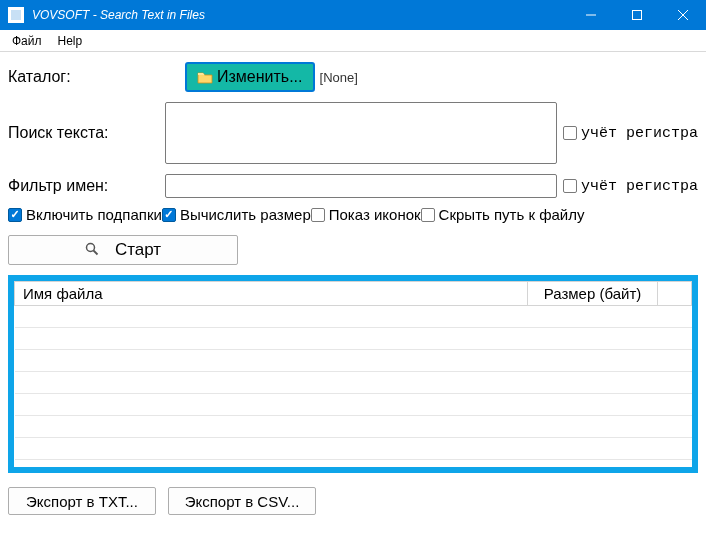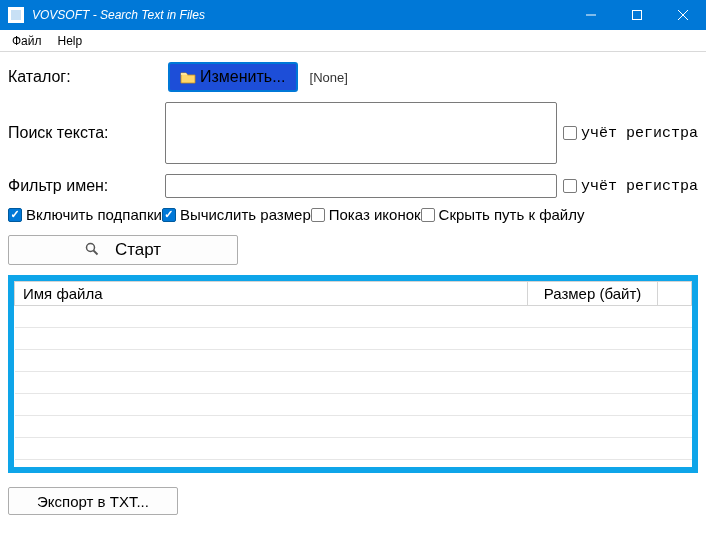--- a/index.html
+++ b/index.html
@@ -69,26 +69,27 @@
     background: #e1e1e1;
     font-size: 16px;
     padding: 4px 10px;
     display: inline-flex;
     align-items: center;
     border-radius: 2px;
     gap: 4px;
   }
   .btn.highlight {
     border: 2px solid #0078d7;
-    background: #1d4ed8;
+    background: #14b8a6;
     border-radius: 3px;
+    margin-left: 17px;
   }
   .none-text {
     font-size: 13px;
-    margin-left: 12px;
+    margin-left: 5px;
     color: #333;
   }
 
   .textarea {
     width: 400px;
     height: 62px;
     border: 1px solid #7a7a7a;
     border-radius: 2px;
     background: #fff;
   }
@@ -188,21 +189,21 @@
     border-bottom: 1px solid #e6e6e6;
     height: 22px;
   }
 
   .export-row {
     display: flex;
     gap: 12px;
     margin-top: 14px;
   }
   .export-btn {
-    width: 170px;
+    width: 148px;
     height: 28px;
     border: 1px solid #adadad;
     background: #fdfdfd;
     font-size: 15px;
     display: flex;
     align-items: center;
     justify-content: center;
     border-radius: 2px;
   }
   .folder-icon {
@@ -354,15 +355,18 @@
             <td></td>
           </tr>
       </tbody>
     </table>
   </div>
 
   <div class="export-row">
     <div class="export-btn">
       <span>Экспорт в ТХТ...</span>
     </div>
+    <div class="export-btn">
+      <span>Экспорт в CSV...</span>
+    </div>
   </div>
 
 </div>
 
 </body></html>

